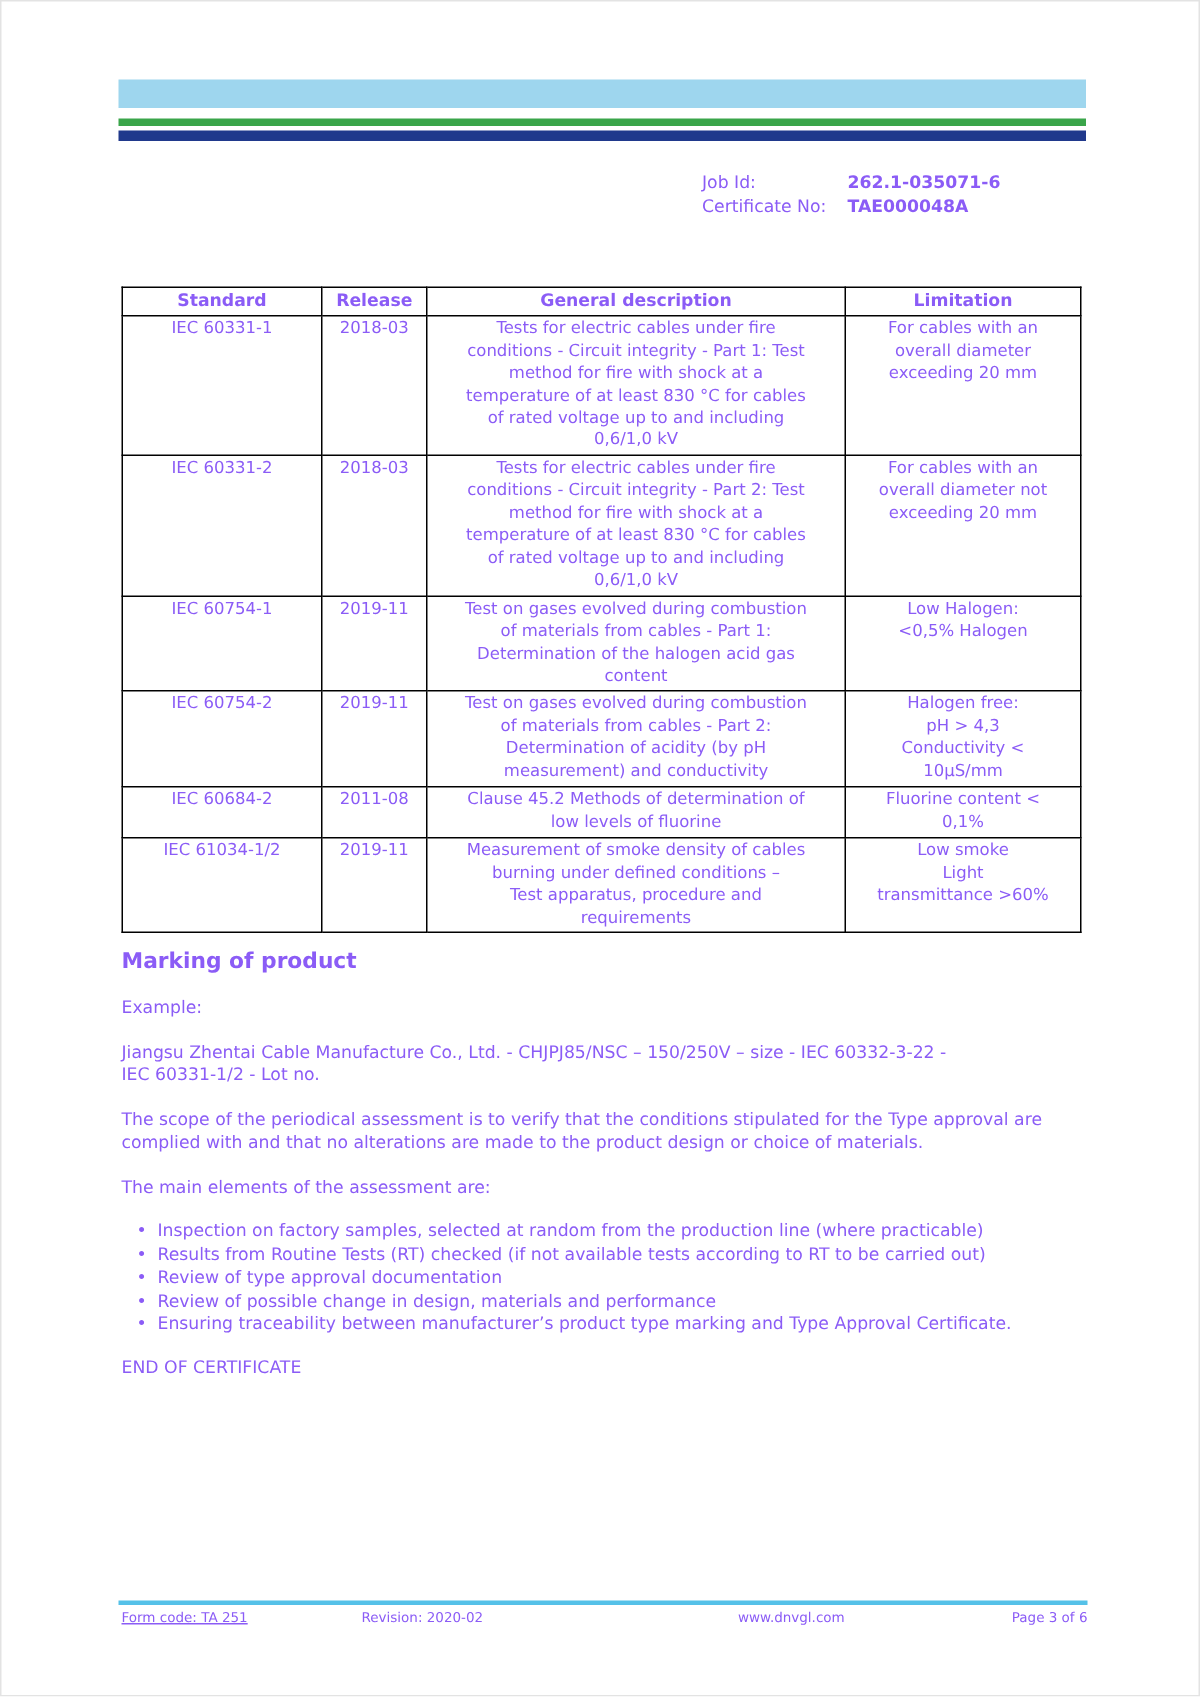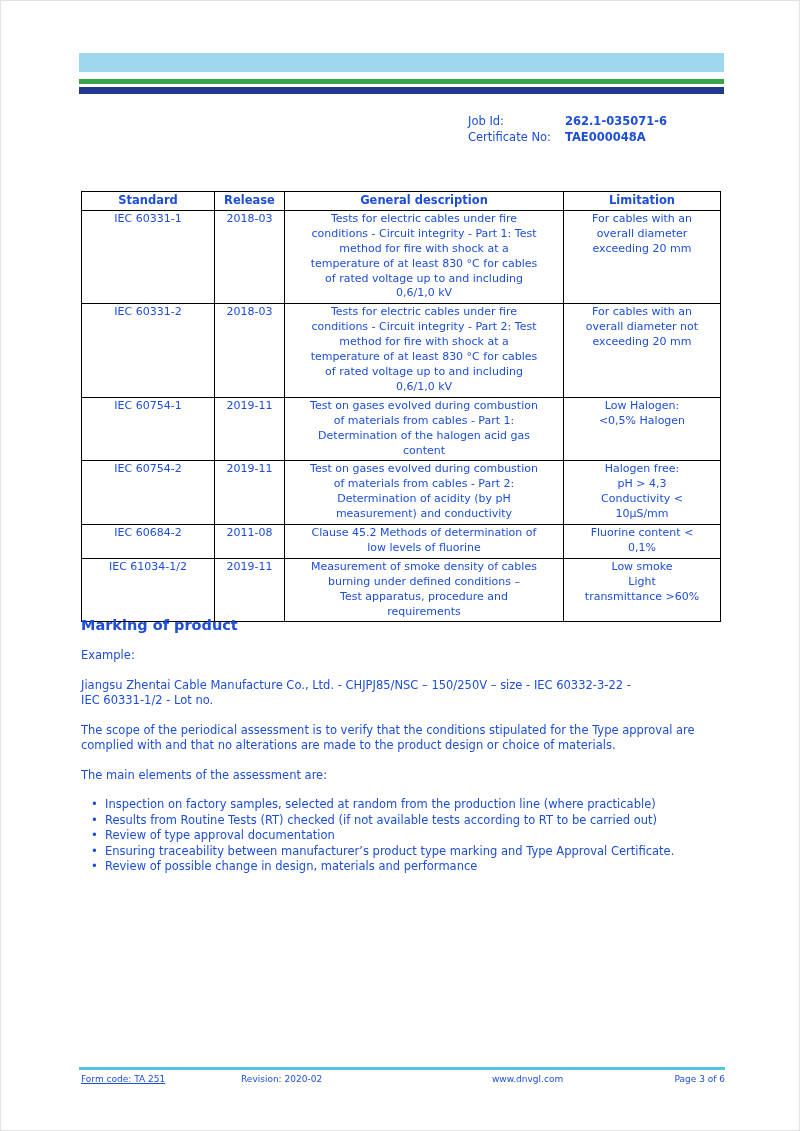--- a/index.html
+++ b/index.html
@@ -1,20 +1,20 @@
 <!DOCTYPE html>
 <html><head>
 <meta charset="utf-8">
 <style>
   * { margin:0; padding:0; box-sizing:border-box; }
   html,body { background:#ffffff; }
   .page {
     position:relative; width:800px; height:1131px; background:#fff;
     font-family:"DejaVu Sans","Liberation Sans",sans-serif;
-    color:#1d4ed8; overflow:hidden; border:1px solid #e3e3e3;
+    color:#8b5cf6; overflow:hidden; border:1px solid #e3e3e3;
   }
 
   
   .top-bars { position:absolute; left:78px; top:52px; width:645px; }
   .bar-light { height:19px; background:#9ed6ee; }
   .bar-green { height:5px; background:#3aa54a; margin-top:7px; }
   .bar-navy  { height:7px; background:#20398c; margin-top:3px; }
 
   
   .job-block { position:absolute; left:467px; top:112px; font-size:11.5px; line-height:16px; }
@@ -33,21 +33,21 @@
     padding:1px 4px 2px 4px;
   }
   .std-table th { font-weight:bold; font-size:11.5px; }
   .col-standard { width:133px; }
   .col-release  { width:70px; }
   .col-desc     { width:279px; }
   .col-limit    { width:157px; }
   .pre { white-space:pre-line; }
 
   
-  .content { position:absolute; left:80px; top:616px; width:644px; font-size:11.5px; line-height:15.5px; }
+  .content { position:absolute; left:80px; top:632px; width:644px; font-size:11.5px; line-height:15.5px; }
   .content h2 { font-size:14.5px; font-weight:bold; line-height:17px; }
   .h2-second { margin-top:21px; }
   .para { margin-top:14px; }
   .pre-wrap { white-space:pre-line; }
   .bullets { margin-top:14px; list-style:none; }
   .bullets li { position:relative; padding-left:24px; }
   .bullets li::before { content:"•"; position:absolute; left:10px; top:0; }
   .end-line { margin-top:13px; }
 
   
@@ -173,24 +173,25 @@
     <p class="para pre-wrap">Jiangsu Zhentai Cable Manufacture Co., Ltd. - CHJPJ85/NSC – 150/250V – size - IEC 60332-3-22 -
 IEC 60331-1/2 - Lot no.</p>
 
     <p class="para">The scope of the periodical assessment is to verify that the conditions stipulated for the Type approval are complied with and that no alterations are made to the product design or choice of materials.</p>
     <p class="para">The main elements of the assessment are:</p>
 
     <ul class="bullets">
       <li>Inspection on factory samples, selected at random from the production line (where practicable)</li>
       <li>Results from Routine Tests (RT) checked (if not available tests according to RT to be carried out)</li>
       <li>Review of type approval documentation</li>
+      <li>Review of possible change in design, materials and performance</li>
       <li>Ensuring traceability between manufacturer’s product type marking and Type Approval Certificate.</li>
-      <li>Review of possible change in design, materials and performance</li>
     </ul>
 
+    <p class="end-line">END OF CERTIFICATE</p>
   </div>
 
   <div class="footer">
     <div class="footer-rule"></div>
     <div class="footer-row">
       <span class="f-form">Form code: TA 251</span>
       <span class="f-rev">Revision: 2020-02</span>
       <span class="f-web">www.dnvgl.com</span>
       <span class="f-page">Page 3 of 6</span>
     </div>

